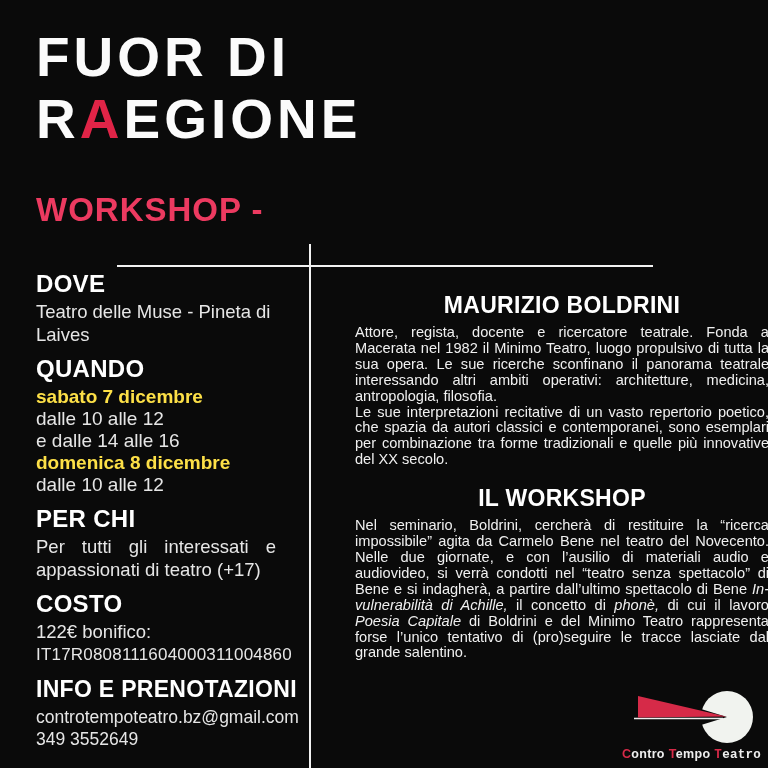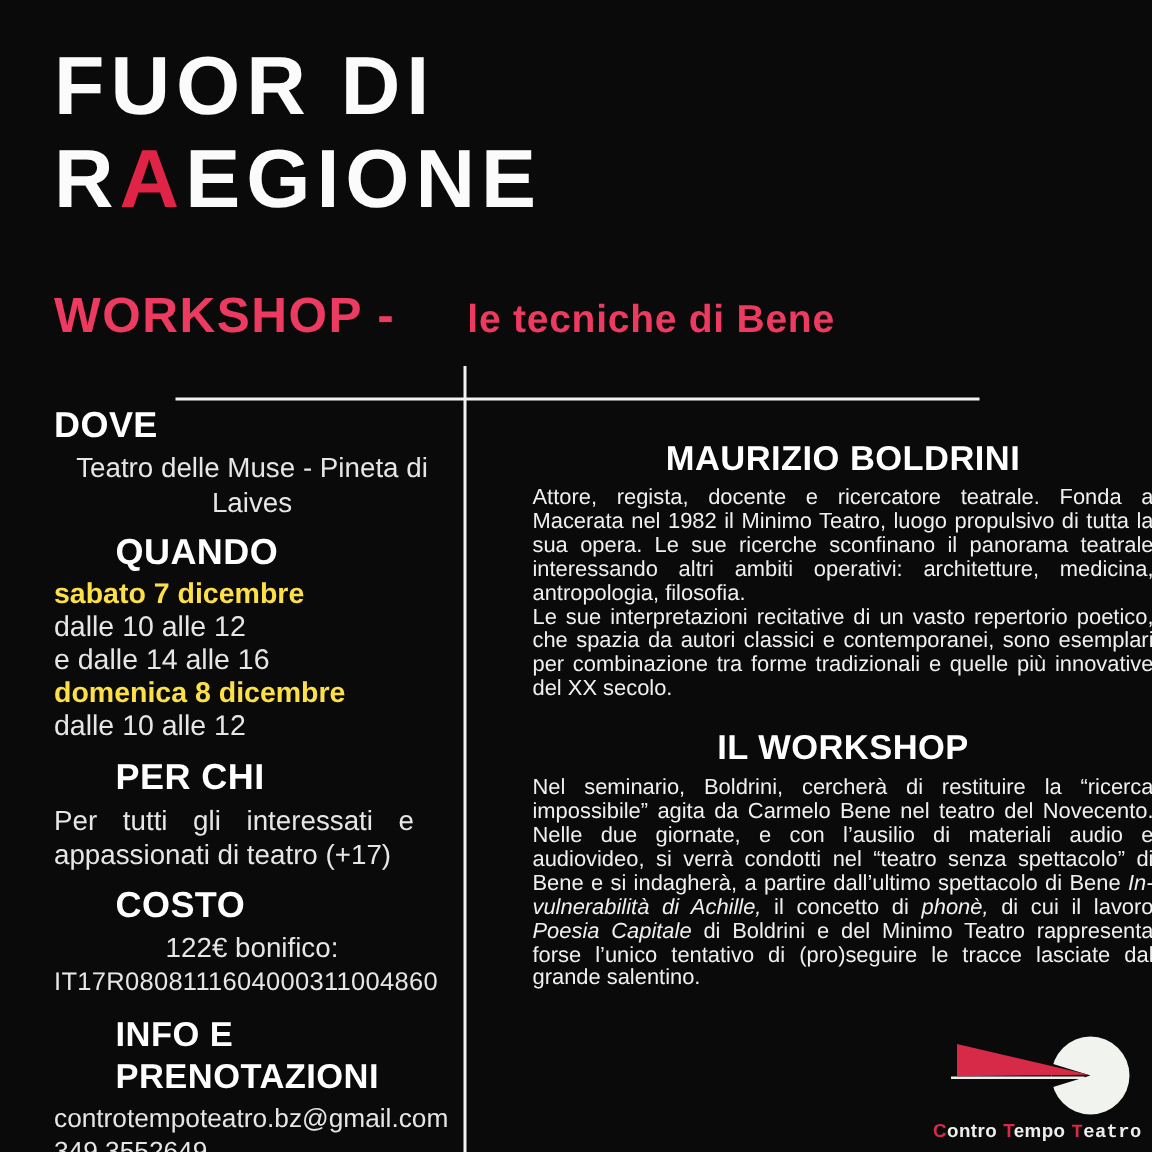--- a/index.html
+++ b/index.html
@@ -28,24 +28,24 @@
   
   .hline { position:absolute; left:117px; top:265px; width:536px; height:2px; background:#f2f2f2; }
   .vline { position:absolute; left:309px; top:244px; width:2px; height:524px; background:#f2f2f2; }
   
   .left-col { position:absolute; left:36px; top:270px; width:264px; }
   .section-h {
     font-size:24px; font-weight:bold; color:#ffffff;
     margin:0 0 3px 0; letter-spacing:0.3px; line-height:28px;
   }
   .left-col p { margin:0; color:#e6e6e6; }
-  .body-text { font-size:18.5px; line-height:22.5px;text-align:center; }
+  .body-text { font-size:18.5px; line-height:22.5px; }
   .sched { font-size:19px; line-height:22px; }
   .sched.bold { font-weight:bold; color:#fde047; }
-  .mt1 { margin-top:9px;margin-left:41px; }
+  .mt1 { margin-top:9px; }
   .justify { text-align:justify; }
   .perchi { width:240px; }
   .iban { font-size:17px; line-height:22px; letter-spacing:0.2px; }
   .info-h { font-size:23px; }
   .contact { font-size:17.5px; line-height:22.5px; }
   
   .right-col { position:absolute; left:327px; top:292px; width:414px;margin-left:28px; }
   .col-h {
     font-size:23px; font-weight:bold; color:#ffffff; text-align:center;
     margin:0 0 6px 0; letter-spacing:0.3px; line-height:27px;
@@ -72,21 +72,20 @@
 
 <div class="poster">
 
   <div class="title">
     <div><span>FUOR DI</span></div>
     <div><span>R</span><span class="accent">A</span><span>EGIONE</span></div>
   </div>
 
   <div class="subtitle">
     <span class="label">WORKSHOP -</span>
-    <span class="topic">le tecniche di Bene</span>
   </div>
 
   <div class="hline"></div>
   <div class="vline"></div>
 
   <div class="left-col">
     <h2 class="section-h">DOVE</h2>
     <p class="body-text">Teatro delle Muse - Pineta di Laives</p>
 
     <h2 class="section-h mt1">QUANDO</h2>

